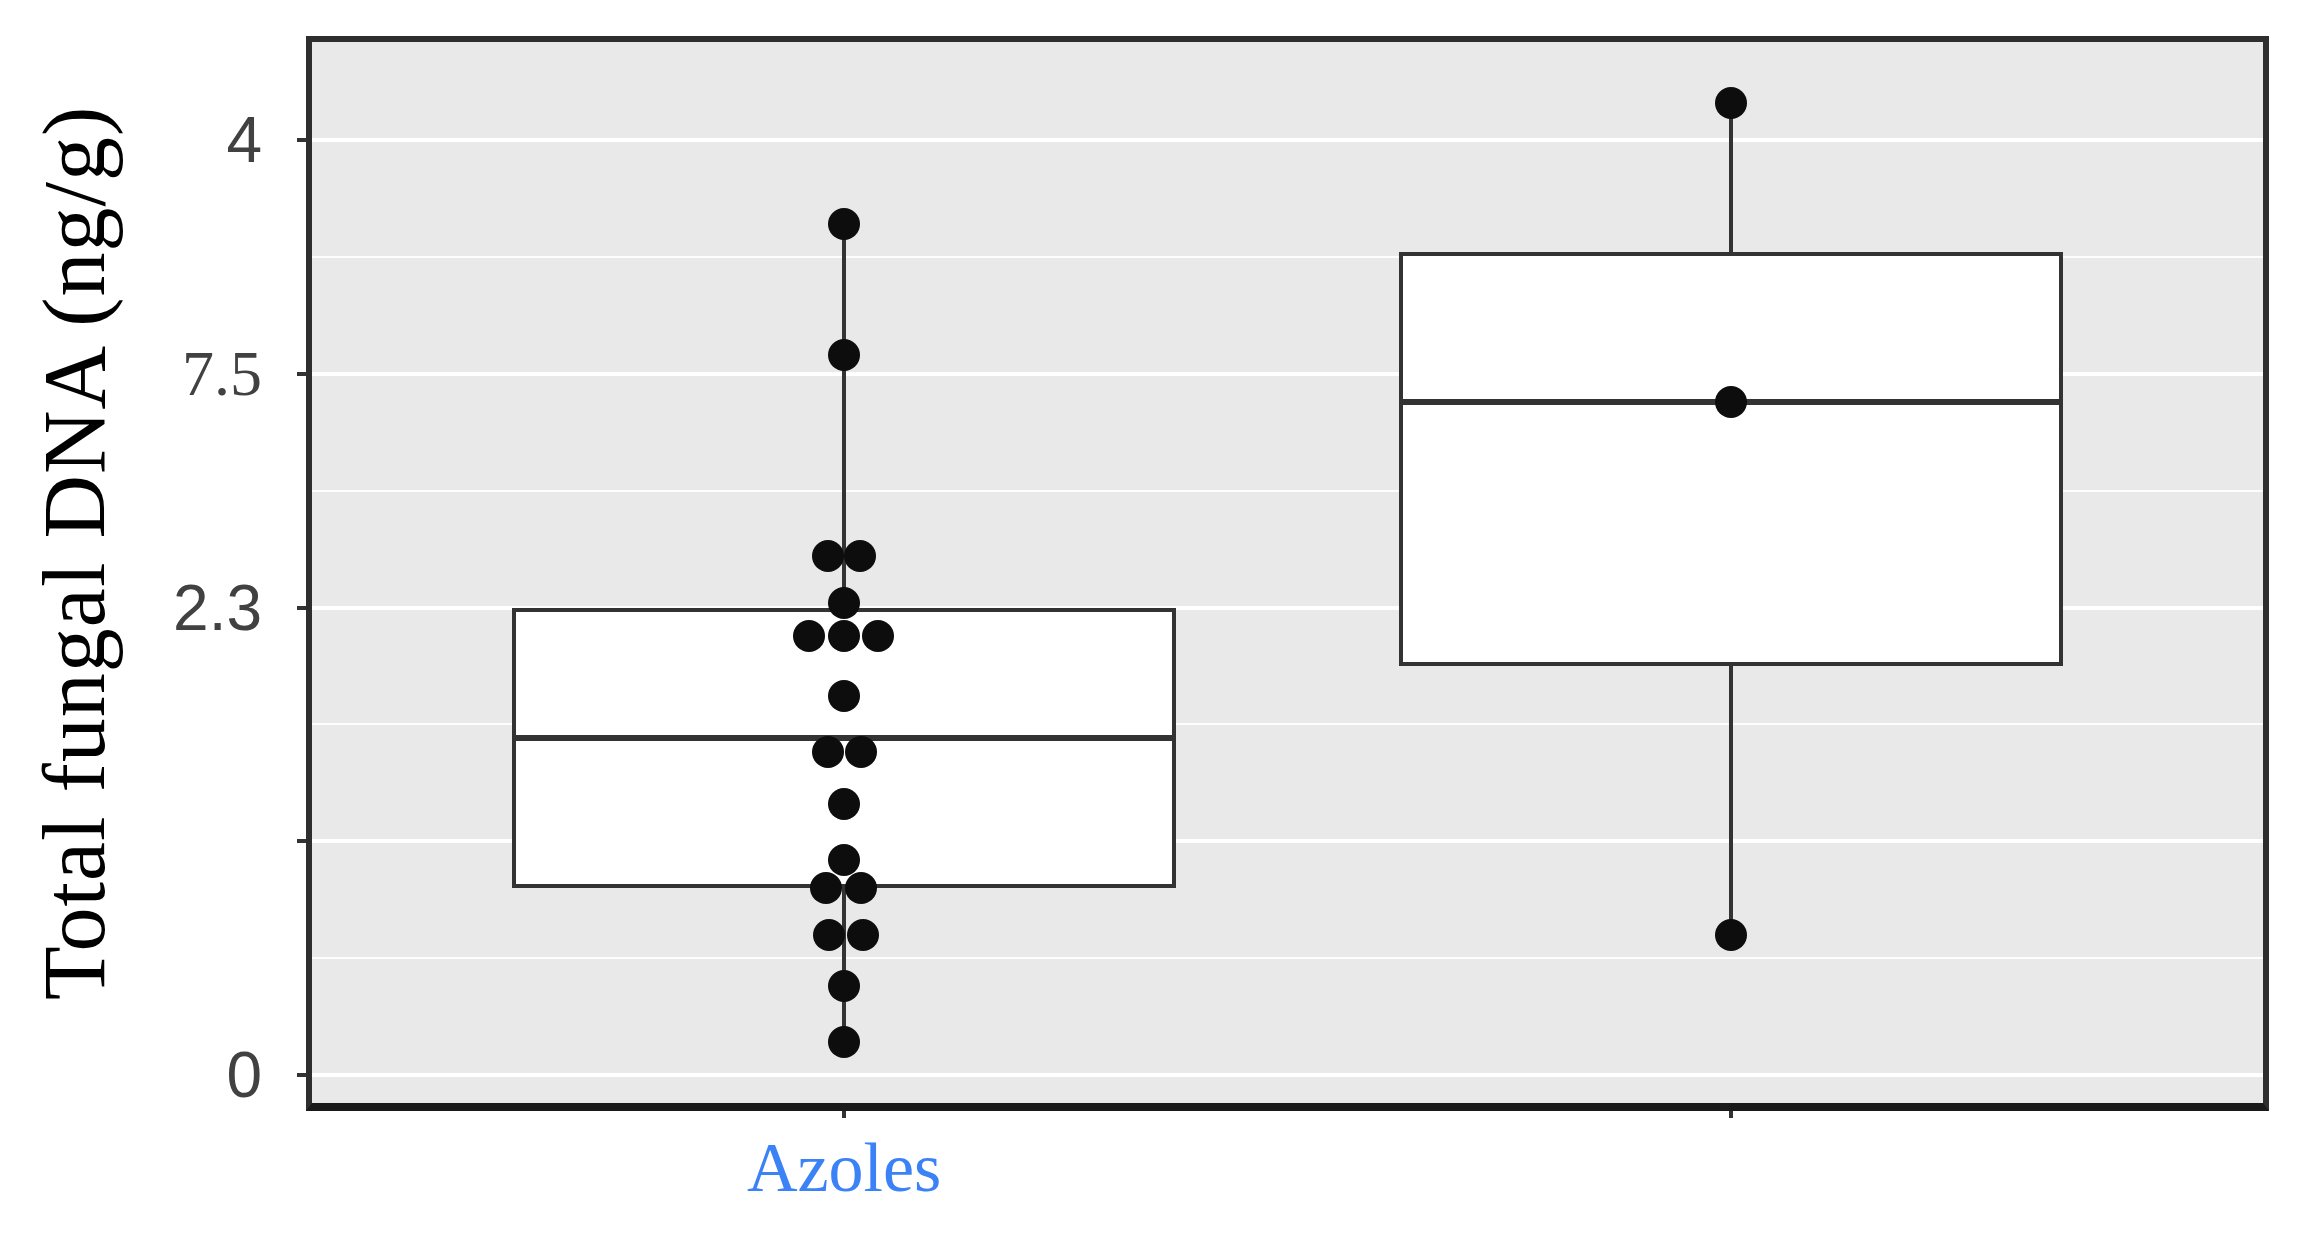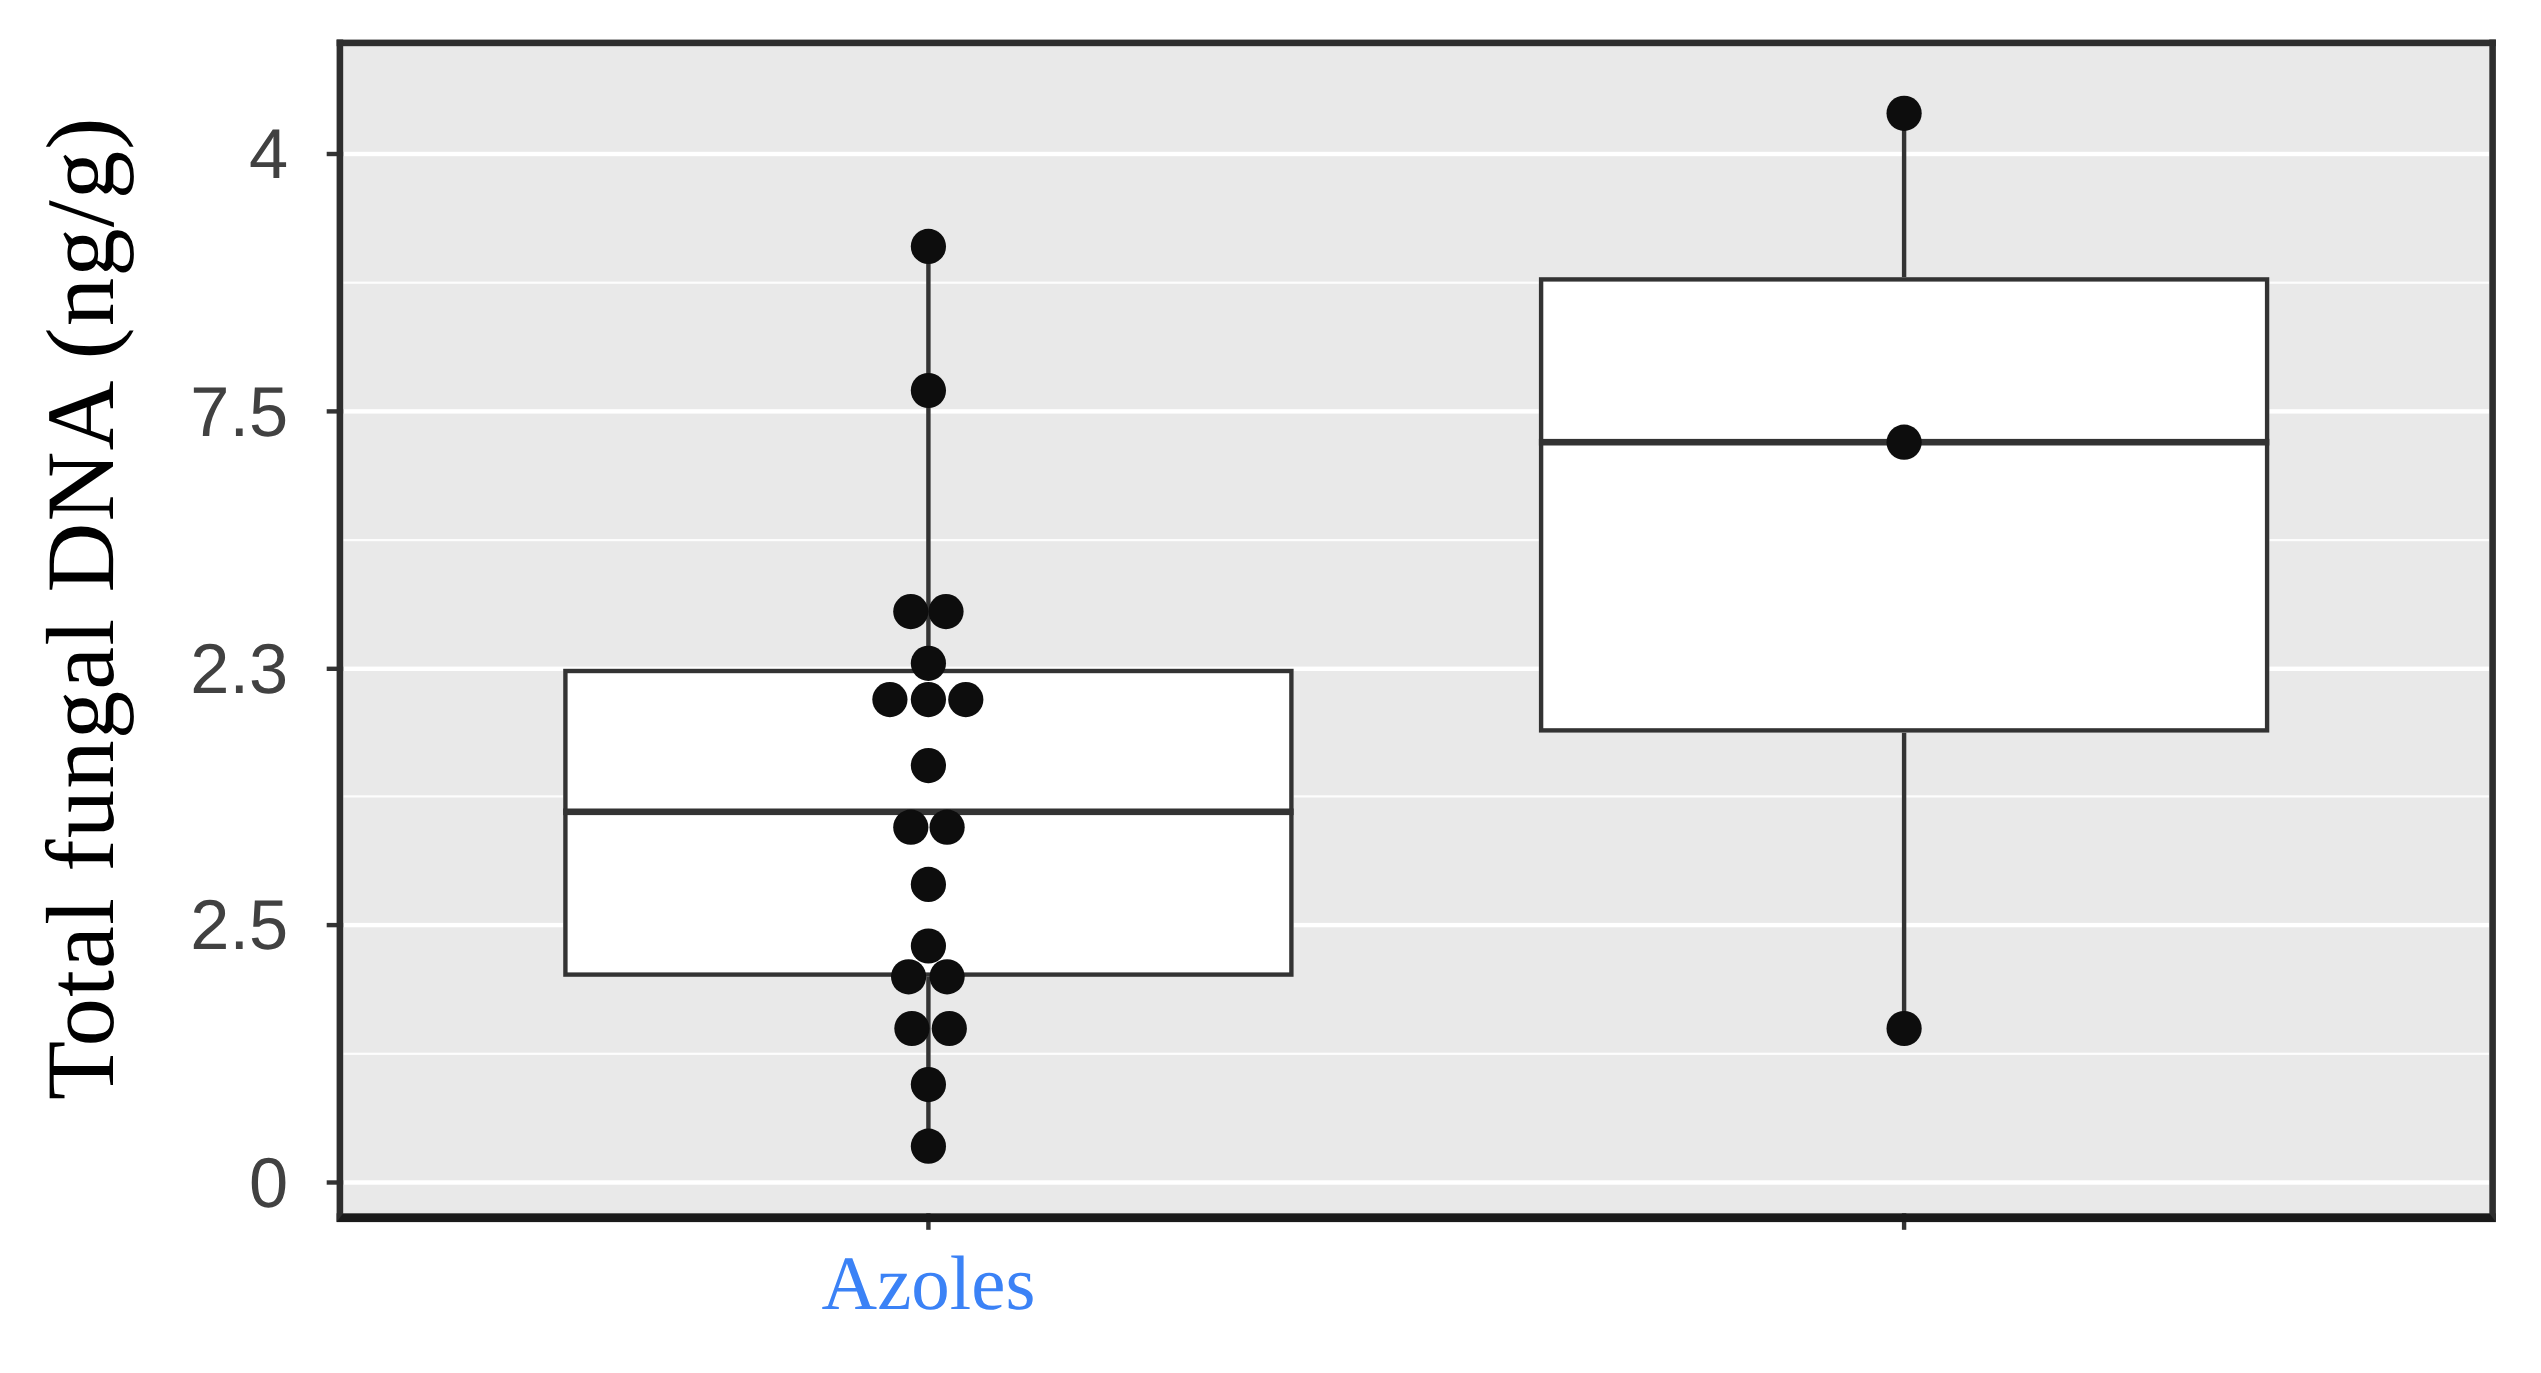--- a/index.html
+++ b/index.html
@@ -61,27 +61,26 @@
       <div class="panel-bg" style="left: 312px; top: 42px; width: 1951px; height: 1061px; background: rgb(233, 233, 233);"></div>
       <div class="gridline" style="left: 312px; top: 957.125px; width: 1951px; height: 2px; background: rgb(255, 255, 255); opacity: 0.9;"></div>
       <div class="gridline" style="left: 312px; top: 723.375px; width: 1951px; height: 2px; background: rgb(255, 255, 255); opacity: 0.9;"></div>
       <div class="gridline" style="left: 312px; top: 489.625px; width: 1951px; height: 2px; background: rgb(255, 255, 255); opacity: 0.9;"></div>
       <div class="gridline" style="left: 312px; top: 255.875px; width: 1951px; height: 2px; background: rgb(255, 255, 255); opacity: 0.9;"></div>
       <div class="gridline" style="left: 312px; top: 1073px; width: 1951px; height: 4px; background: rgb(255, 255, 255);"></div>
       <div class="tick-mark" style="left: 297px; top: 1073px; width: 15px; height: 4px; background: rgb(51, 51, 51);"></div>
       <div class="y-tick-label" style="top: 1043px;">0</div>
       <div class="gridline" style="left: 312px; top: 839.25px; width: 1951px; height: 4px; background: rgb(255, 255, 255);"></div>
       <div class="tick-mark" style="left: 297px; top: 839.25px; width: 15px; height: 4px; background: rgb(51, 51, 51);"></div>
-      <div class="y-tick-label" style="top: 809.25px;">2.5</div>
       <div class="gridline" style="left: 312px; top: 605.5px; width: 1951px; height: 4px; background: rgb(255, 255, 255);"></div>
       <div class="tick-mark" style="left: 297px; top: 605.5px; width: 15px; height: 4px; background: rgb(51, 51, 51);"></div>
       <div class="y-tick-label" style="top: 575.5px;">2.3</div>
       <div class="gridline" style="left: 312px; top: 371.75px; width: 1951px; height: 4px; background: rgb(255, 255, 255);"></div>
       <div class="tick-mark" style="left: 297px; top: 371.75px; width: 15px; height: 4px; background: rgb(51, 51, 51);"></div>
-      <div class="y-tick-label" style="top: 341.75px;">7.5</div>
+      <div class="y-tick-label" style="top: 341.75px; font-family: Liberation Serif, serif;">7.5</div>
       <div class="gridline" style="left: 312px; top: 138px; width: 1951px; height: 4px; background: rgb(255, 255, 255);"></div>
       <div class="tick-mark" style="left: 297px; top: 138px; width: 15px; height: 4px; background: rgb(51, 51, 51);"></div>
       <div class="y-tick-label" style="top: 108px;">4</div>
       <div class="whisker" style="left: 842.091px; top: 224.15px; width: 4px; height: 383.35px; background: rgb(51, 51, 51);"></div>
       <div class="whisker" style="left: 842.091px; top: 888px; width: 4px; height: 154.275px; background: rgb(51, 51, 51);"></div>
       <div class="box" style="left: 512.091px; top: 607.5px; width: 664px; height: 280.5px; background: rgb(255, 255, 255); border: 4px solid rgb(51, 51, 51);"></div>
       <div class="median" style="left: 512.091px; top: 735.4px; width: 664px; height: 6px; background: rgb(51, 51, 51);"></div>
       <div class="pt" style="left: 828.091px; top: 208.15px; width: 32px; height: 32px; background: rgb(13, 13, 13);"></div>
       <div class="pt" style="left: 828.091px; top: 339.05px; width: 32px; height: 32px; background: rgb(13, 13, 13);"></div>
       <div class="pt" style="left: 812.091px; top: 540.075px; width: 32px; height: 32px; background: rgb(13, 13, 13);"></div>

